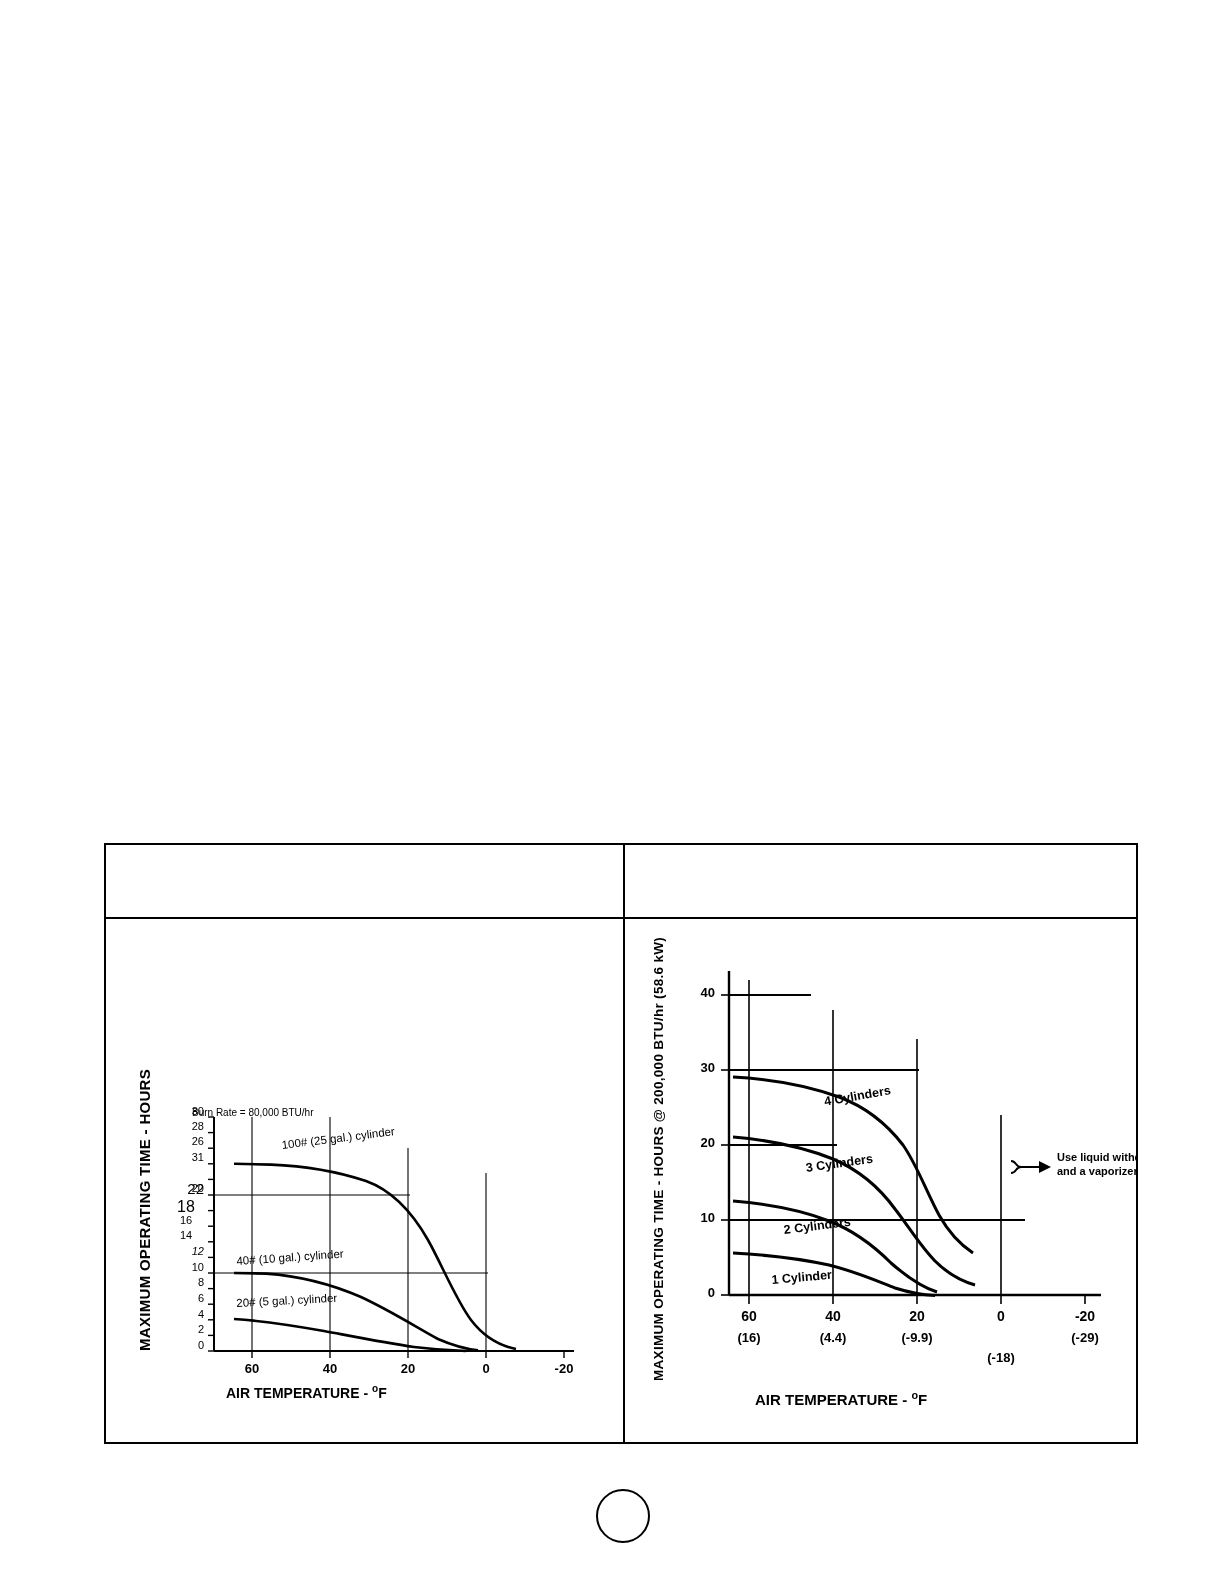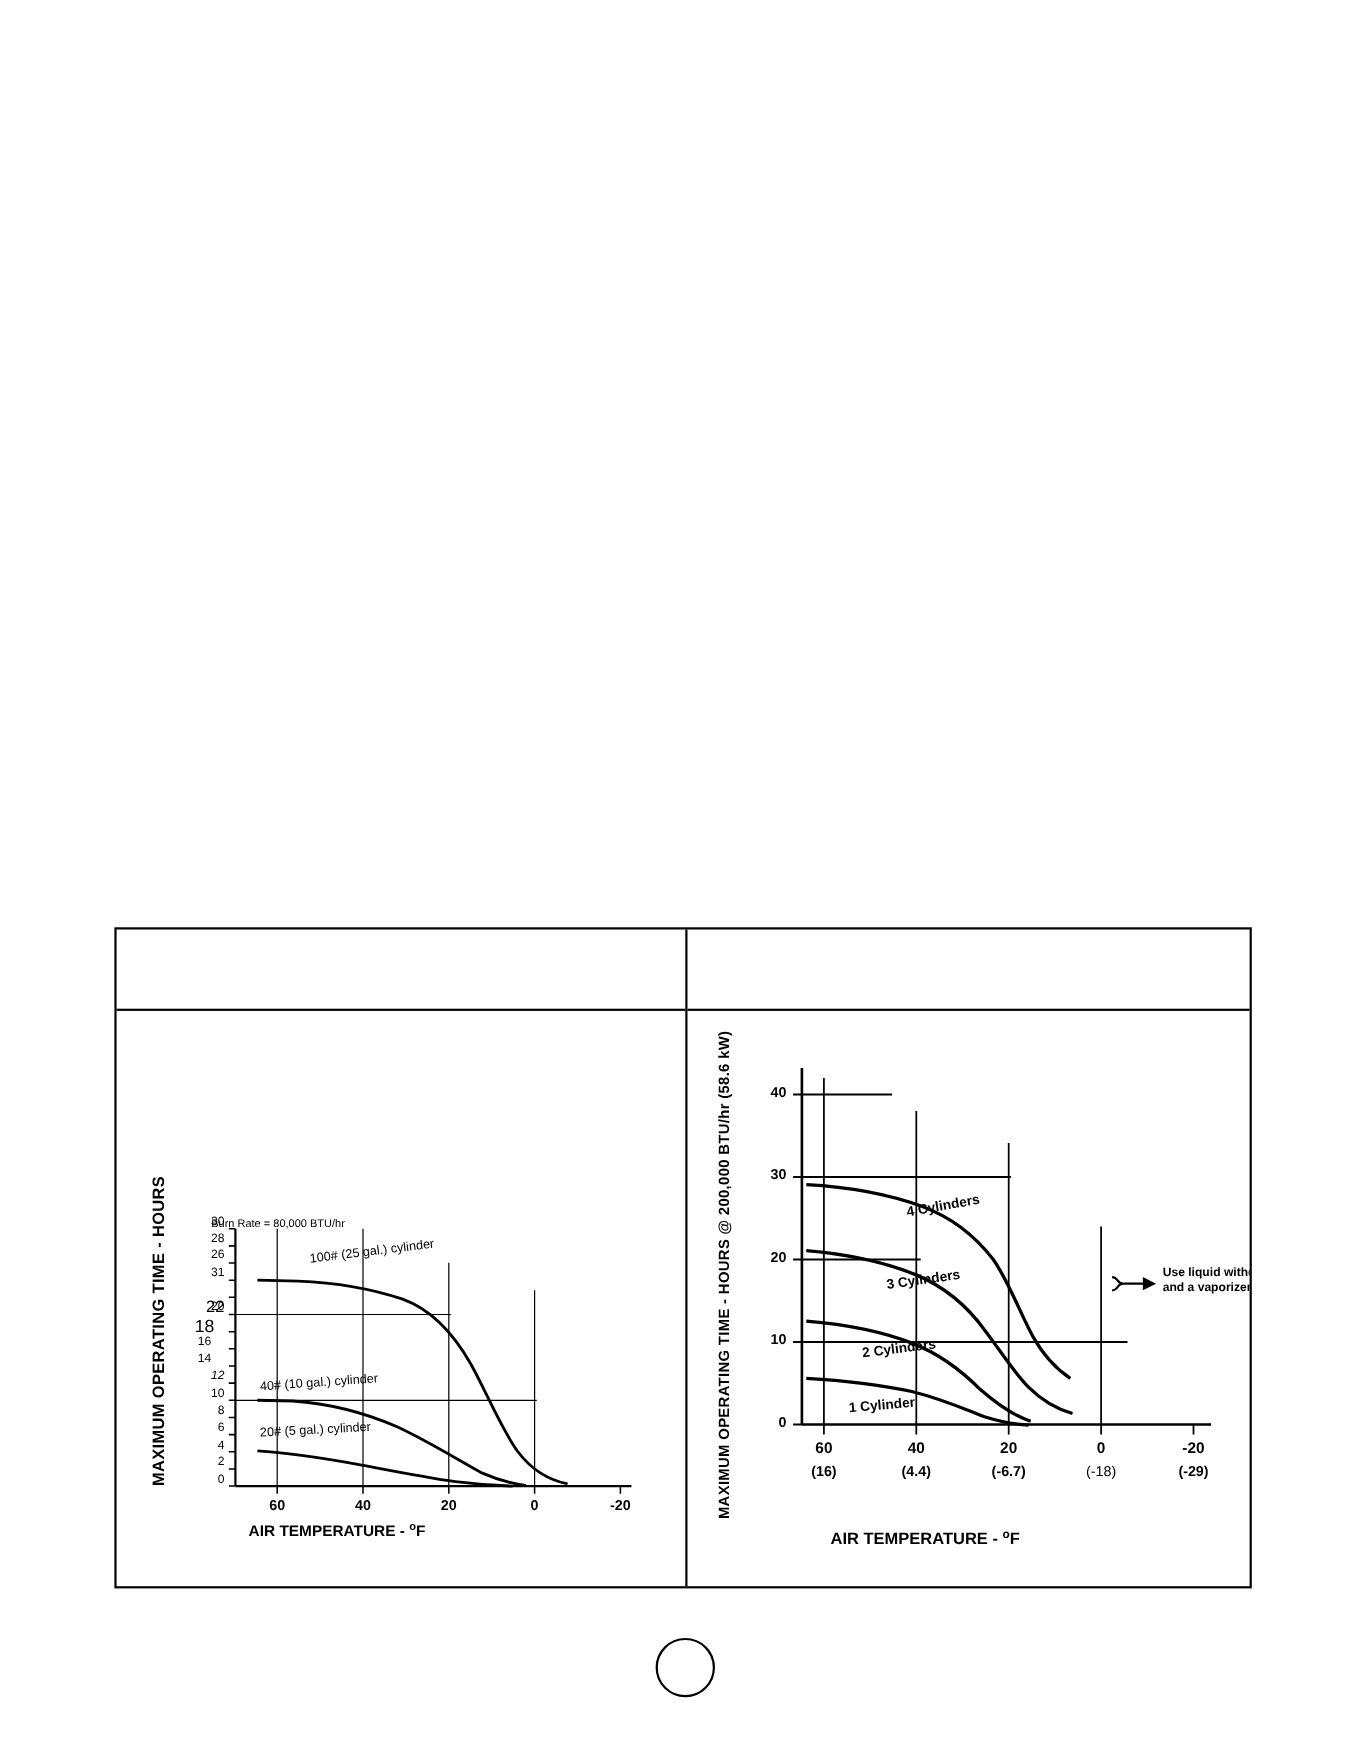--- a/index.html
+++ b/index.html
@@ -278,22 +278,22 @@
         <div class="tick-label" style="left:6px; top:20px; width:38px; font-size:13px; font-weight:bold; text-align:right;">40</div>
 
         <div class="tick-label" style="left:58px; top:343px; width:40px; font-size:14px; font-weight:bold;">60</div>
         <div class="tick-label" style="left:142px; top:343px; width:40px; font-size:14px; font-weight:bold;">40</div>
         <div class="tick-label" style="left:226px; top:343px; width:40px; font-size:14px; font-weight:bold;">20</div>
         <div class="tick-label" style="left:310px; top:343px; width:40px; font-size:14px; font-weight:bold;">0</div>
         <div class="tick-label" style="left:394px; top:343px; width:40px; font-size:14px; font-weight:bold;">-20</div>
 
         <div class="tick-label" style="left:54px; top:365px; width:48px; font-size:13px; font-weight:bold;">(16)</div>
         <div class="tick-label" style="left:138px; top:365px; width:48px; font-size:13px; font-weight:bold;">(4.4)</div>
-        <div class="tick-label" style="left:222px; top:365px; width:48px; font-size:13px; font-weight:bold;">(-6.7)</div>
-        <div class="tick-label" style="left:306px; top:365px; width:48px; font-size:13px; font-weight:normal;">(-18)</div>
+        <div class="tick-label" style="left:222px; top:365px; width:48px; font-size:13px; font-weight:bold;">(-9.9)</div>
+        <div class="tick-label" style="left:306px; top:385px; width:48px; font-size:13px; font-weight:bold;">(-18)</div>
         <div class="tick-label" style="left:390px; top:365px; width:48px; font-size:13px; font-weight:bold;">(-29)</div>
 
         <div class="series-label" style="left:152px; top:130px; font-size:12.5px; font-weight:bold; transform:rotate(-10deg); transform-origin:0 0;">4 Cylinders</div>
         <div class="series-label" style="left:134px; top:196px; font-size:12.5px; font-weight:bold; transform:rotate(-8deg); transform-origin:0 0;">3 Cylinders</div>
         <div class="series-label" style="left:112px; top:258px; font-size:12.5px; font-weight:bold; transform:rotate(-7deg); transform-origin:0 0;">2 Cylinders</div>
         <div class="series-label" style="left:100px; top:308px; font-size:12.5px; font-weight:bold; transform:rotate(-5deg); transform-origin:0 0;">1 Cylinder</div>
 
         <div class="note-text" style="left:386px; top:186px; width:130px; white-space:normal;">Use liquid withdrawal and a vaporizer.</div>
       </div>
 

